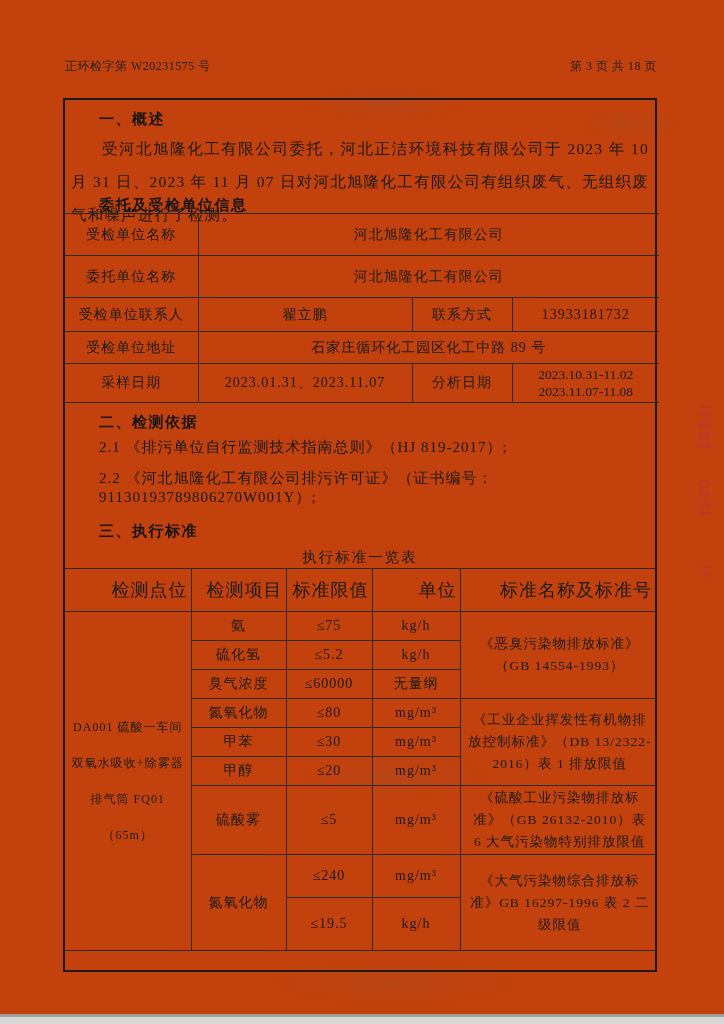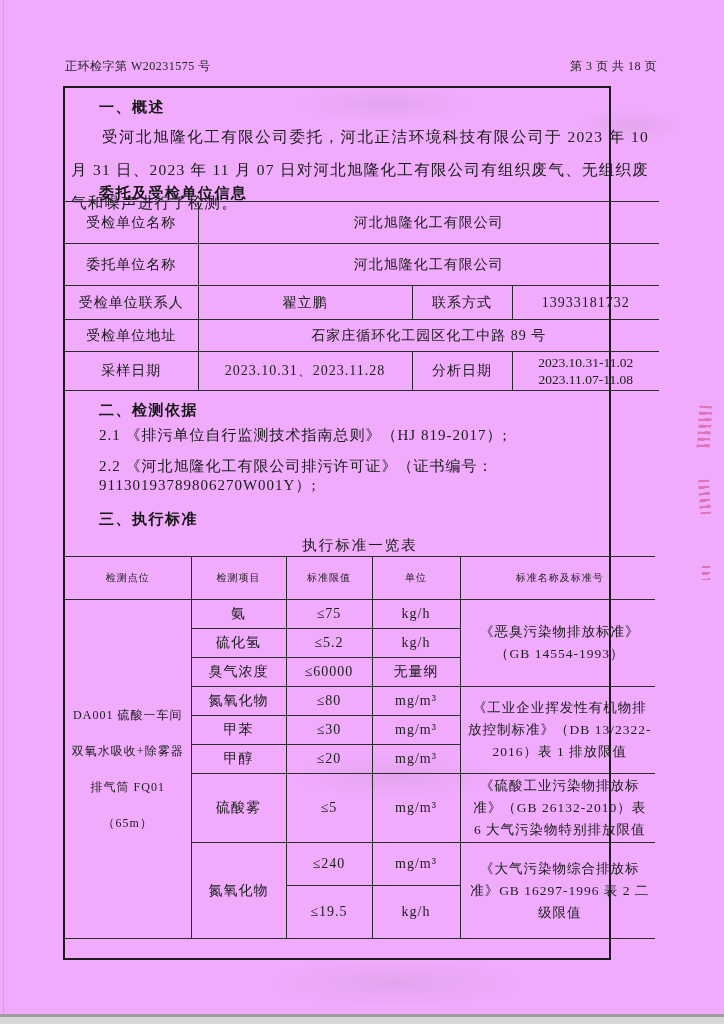--- a/index.html
+++ b/index.html
@@ -4,33 +4,33 @@
 <style>
   html,body{margin:0;padding:0;}
   body{
     width:724px;height:1024px;position:relative;overflow:hidden;
     background:#d8d8d6;
     font-family:"Liberation Serif","DejaVu Serif",serif;
     color:#1e1e1e;
   }
   .paper{
     position:absolute;top:0;left:0;width:724px;height:1014px;
-    background:#f0abfc;border-bottom:3px solid #9f9f9d;
+    background:#c2410c;border-bottom:3px solid #9f9f9d;
   }
   .paper-left-edge{
     position:absolute;left:3px;top:0;bottom:0;width:1px;
     background:rgba(100,100,100,.18);
   }
   .doc-header{
     position:absolute;top:58px;left:65px;width:592px;
     display:flex;justify-content:space-between;
     font-size:12px;letter-spacing:.5px;color:#222;
   }
   .content-box{
-    position:absolute;top:86px;left:63px;width:548px;height:874px;
+    position:absolute;top:98px;left:63px;width:594px;height:874px;
     border:2px solid #1b1b1b;background:transparent;box-sizing:border-box;
   }
   .h-sec{
     position:absolute;left:34px;font-size:15px;font-weight:700;
     letter-spacing:1.5px;color:#161616;
   }
   .overview-heading{top:10px;}
   .overview-paragraph{
     position:absolute;top:32px;left:6px;width:578px;
     font-size:15.5px;line-height:33px;letter-spacing:1.2px;
@@ -69,21 +69,21 @@
     position:absolute;top:468px;left:0;width:590px;
     border-collapse:collapse;table-layout:fixed;font-size:14px;
   }
   .standards-table th,.standards-table td{
     border:1px solid #2b2b2b;text-align:center;vertical-align:middle;
     font-weight:normal;letter-spacing:1px;padding:1px 3px;
     box-sizing:border-box;color:#1c1c1c;
   }
   .standards-table th:first-child,.standards-table td.edge-l{border-left:none;}
   .standards-table th:last-child,.standards-table td.edge-r{border-right:none;padding-left:7px;}
-  .standards-table thead th{height:43px;font-size:10px;}
+  .standards-table thead th{height:43px;font-size:18px;text-align:right;}
   .row-s{height:29px;}
   .row-m{height:57px;}
   .row-n1{height:43px;}
   .row-n2{height:53px;}
   .point-cell{font-size:12px;line-height:36px;letter-spacing:.5px;padding:0 6px;}
   .std-cell{font-size:13.5px;line-height:22px;letter-spacing:.5px;padding:0 8px;}
   .seal-mark{
     position:absolute;opacity:.5;filter:blur(.6px);
     background:repeating-linear-gradient(175deg,rgba(198,38,88,.85) 0 2.5px,rgba(198,38,88,0) 2.5px 6.5px);
   }
@@ -144,21 +144,21 @@
         <td>翟立鹏</td>
         <td>联系方式</td>
         <td>13933181732</td>
       </tr>
       <tr>
         <td>受检单位地址</td>
         <td colspan="3">石家庄循环化工园区化工中路 89 号</td>
       </tr>
       <tr>
         <td>采样日期</td>
-        <td>2023.10.31、2023.11.28</td>
+        <td>2023.01.31、2023.11.07</td>
         <td>分析日期</td>
         <td>
           <div class="analysis-dates">
             <div>2023.10.31-11.02</div>
             <div>2023.11.07-11.08</div>
           </div>
         </td>
       </tr>
     </tbody>
       </table>

